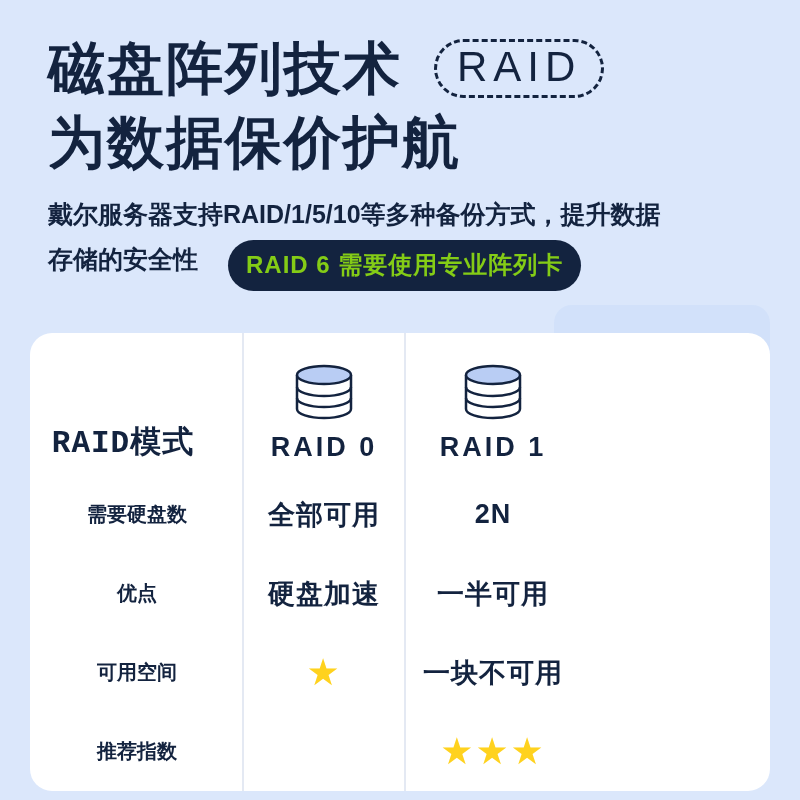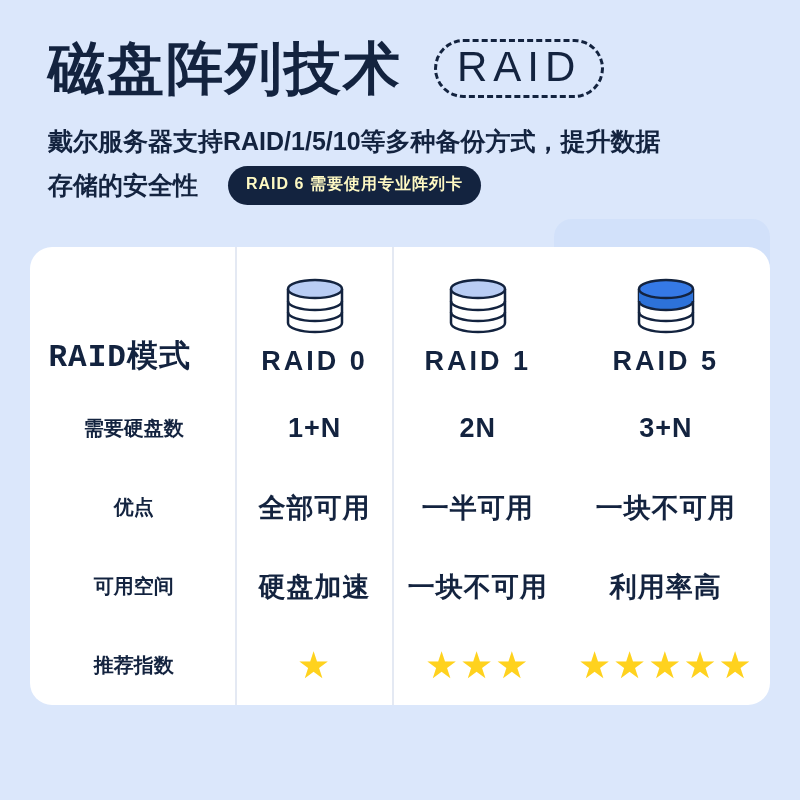--- a/index.html
+++ b/index.html
@@ -26,24 +26,24 @@
     padding:1px 20px 4px 20px;
     font-size:42px;font-weight:400;letter-spacing:6px;
   }
   .title-line2{
     font-size:57px;font-weight:800;letter-spacing:2px;line-height:1.15;
     margin-top:8px;
   }
   .subtitle{margin-top:20px;font-size:25px;font-weight:700;line-height:1.55;}
   .subtitle-row{display:flex;align-items:flex-start;gap:30px;margin-top:6px;}
   .badge{
-    background:#13233f;color:#fef9c3;
+    background:#13233f;color:#84cc16;
     border-radius:999px;
     padding:6px 18px 8px 18px;
-    font-size:16px;font-weight:700;letter-spacing:1px;
+    font-size:24px;font-weight:700;letter-spacing:1px;
     white-space:nowrap;
   }
 
   .table-wrap{
     position:relative;
     margin:42px 30px 0 30px;
     height:458px;
   }
   .table-bg{
     position:absolute;inset:0;
@@ -90,20 +90,21 @@
 </head>
 <body>
 
 <div class="canvas">
 
   <div class="header">
     <div class="title-line1">
       <span>磁盘阵列技术</span>
       <span class="raid-pill">RAID</span>
     </div>
+    <div class="title-line2">为数据保价护航</div>
     <div class="subtitle">
       <div>戴尔服务器支持RAID/1/5/10等多种备份方式，提升数据</div>
       <div class="subtitle-row">
         <span>存储的安全性</span>
         <span class="badge">RAID 6 需要使用专业阵列卡</span>
       </div>
     </div>
   </div>
 
   <div class="table-wrap">
@@ -123,21 +124,20 @@
       <div class="col col-r0">
         <div class="cell head">
           <svg class="disk-icon" width="62" height="56" viewBox="0 0 62 56" aria-hidden="true">
             <path d="M4 11 V45 a27 9 0 0 0 54 0 V11" fill="#ffffff" stroke="#13233f" stroke-width="2.5"></path>
             <path d="M4 23 a27 9 0 0 0 54 0" fill="none" stroke="#13233f" stroke-width="2.5"></path>
             <path d="M4 34 a27 9 0 0 0 54 0" fill="none" stroke="#13233f" stroke-width="2.5"></path>
             <ellipse cx="31" cy="11" rx="27" ry="9" fill="#b9cdf4" stroke="#13233f" stroke-width="2.5"></ellipse>
           </svg>
           <div class="raid-name">RAID 0</div>
         </div>
-        <div class="cell value">1+N</div>
         <div class="cell value">全部可用</div>
         <div class="cell value">硬盘加速</div>
         <div class="cell stars">★</div>
       </div>
 
       <div class="col col-r1">
         <div class="cell head">
           <svg class="disk-icon" width="62" height="56" viewBox="0 0 62 56" aria-hidden="true">
             <path d="M4 11 V45 a27 9 0 0 0 54 0 V11" fill="#ffffff" stroke="#13233f" stroke-width="2.5"></path>
             <path d="M4 23 a27 9 0 0 0 54 0" fill="none" stroke="#13233f" stroke-width="2.5"></path>
@@ -145,33 +145,17 @@
             <ellipse cx="31" cy="11" rx="27" ry="9" fill="#b9cdf4" stroke="#13233f" stroke-width="2.5"></ellipse>
           </svg>
           <div class="raid-name">RAID 1</div>
         </div>
         <div class="cell value">2N</div>
         <div class="cell value">一半可用</div>
         <div class="cell value">一块不可用</div>
         <div class="cell stars">★★★</div>
       </div>
 
-      <div class="col col-r5">
-        <div class="cell head">
-          <svg class="disk-icon" width="62" height="56" viewBox="0 0 62 56" aria-hidden="true">
-            <path d="M4 11 V45 a27 9 0 0 0 54 0 V11" fill="#ffffff" stroke="#13233f" stroke-width="2.5"></path>
-            <path d="M4 11 V23 a27 9 0 0 0 54 0 V11 a27 9 0 0 1 -54 0" fill="#2d72d9"></path>
-            <path d="M4 23 a27 9 0 0 0 54 0" fill="none" stroke="#13233f" stroke-width="2.5"></path>
-            <path d="M4 34 a27 9 0 0 0 54 0" fill="none" stroke="#13233f" stroke-width="2.5"></path>
-            <ellipse cx="31" cy="11" rx="27" ry="9" fill="#3579e6" stroke="#13233f" stroke-width="2.5"></ellipse>
-          </svg>
-          <div class="raid-name">RAID 5</div>
-        </div>
-        <div class="cell value">3+N</div>
-        <div class="cell value">一块不可用</div>
-        <div class="cell value">利用率高</div>
-        <div class="cell stars">★★★★★</div>
-      </div>
 
     </div>
   </div>
 
 </div>
 
 </body></html>

